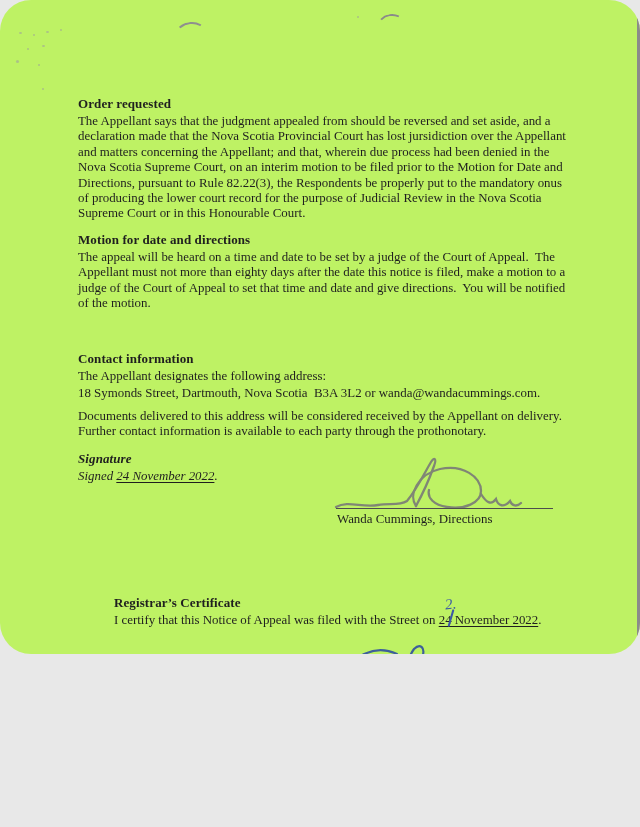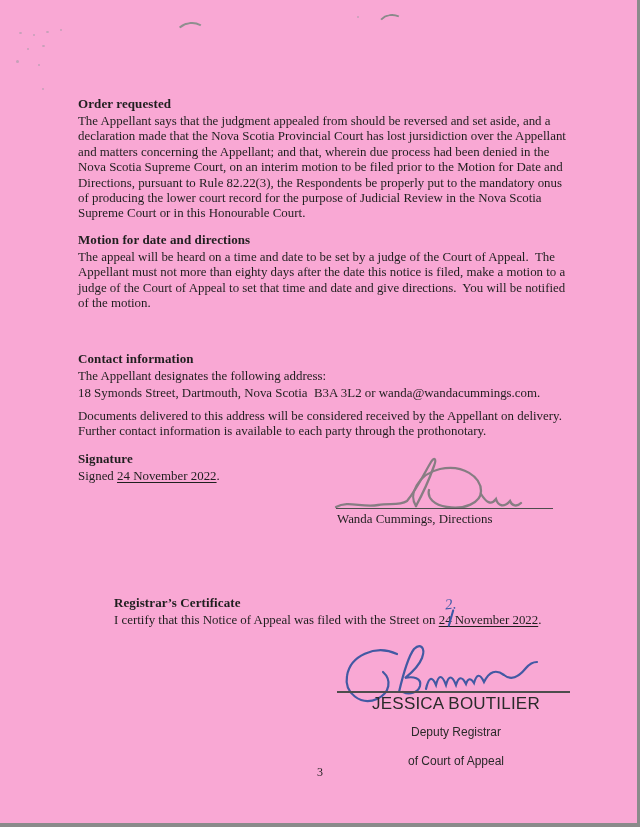--- a/index.html
+++ b/index.html
@@ -1,22 +1,23 @@
 <!DOCTYPE html>
 <html><head>
 <meta charset="utf-8">
 <style>
   html,body{margin:0;padding:0;background:#e8e8e8;}
   .page{
     position:relative;
-    width:640px;height:827px;
-    background:#f9a8d4;
+    width:640px;height:654px;
+    background:#bef264;
     font-family:"Liberation Serif", serif;
     color:#1f1f1f;
     overflow:hidden;
+    border-radius:31px;
   }
   .sec{position:absolute;left:78px;width:497px;}
   .hd{font-size:13px;font-weight:bold;margin:0 0 2px 0;letter-spacing:.1px;}
   .bd{font-size:12.9px;line-height:15.4px;margin:0;white-space:pre-wrap;}
   .bd + .bd{margin-top:7px;}
   .uline{text-decoration:underline;text-underline-offset:2px;text-decoration-thickness:1px;}
   
   .arc{position:absolute;border:2px solid transparent;border-radius:50%;}
   .speck{position:absolute;background:#9a9aa2;border-radius:50%;opacity:.55;}
   .edge-right{position:absolute;top:0;left:637px;width:3px;height:827px;background:#8b8b8b;}
@@ -67,21 +68,21 @@
     <p class="bd">The appeal will be heard on a time and date to be set by a judge of the Court of Appeal.  The Appellant must not more than eighty days after the date this notice is filed, make a motion to a judge of the Court of Appeal to set that time and date and give directions.  You will be notified of the motion.</p>
   </div>
 
   <div class="sec" style="top:351px;">
     <p class="hd">Contact information</p>
     <p class="bd">The Appellant designates the following address:</p>
     <p class="bd" style="margin-top:2px;">18 Symonds Street, Dartmouth, Nova Scotia  B3A 3L2 or wanda@wandacummings.com.</p>
     <p class="bd" style="">Documents delivered to this address will be considered received by the Appellant on delivery. Further contact information is available to each party through the prothonotary.</p>
   </div>
 
-  <div class="sec" style="top:451px;">
+  <div class="sec" style="top:451px;font-style:italic;">
     <p class="hd">Signature</p>
     <p class="bd"><span>Signed </span><span class="uline">24 November 2022</span><span>.</span></p>
   </div>
 
   <svg style="left:328px;top:450px;" width="232" height="64" viewBox="0 0 232 64">
     <g fill="none" stroke="#787878" stroke-width="2.3" stroke-linecap="round" opacity="0.88">
       <path d="M8 57 C 20 50, 34 58, 50 55 C 62 53, 71 56, 79 51 C 89 39, 97 22, 103 12 C 106 7, 109 8, 106 16 C 101 30, 94 45, 88 56"></path>
       <path d="M88 56 C 80 45, 90 24, 112 19 C 135 14, 153 27, 153 41 C 153 53, 136 60, 119 57 C 106 55, 99 48, 101 40"></path>
       <path d="M153 44 C 158 52, 163 56, 168 49 C 170 56, 176 58, 182 51 C 184 56, 189 57, 193 53"></path>
     </g>

